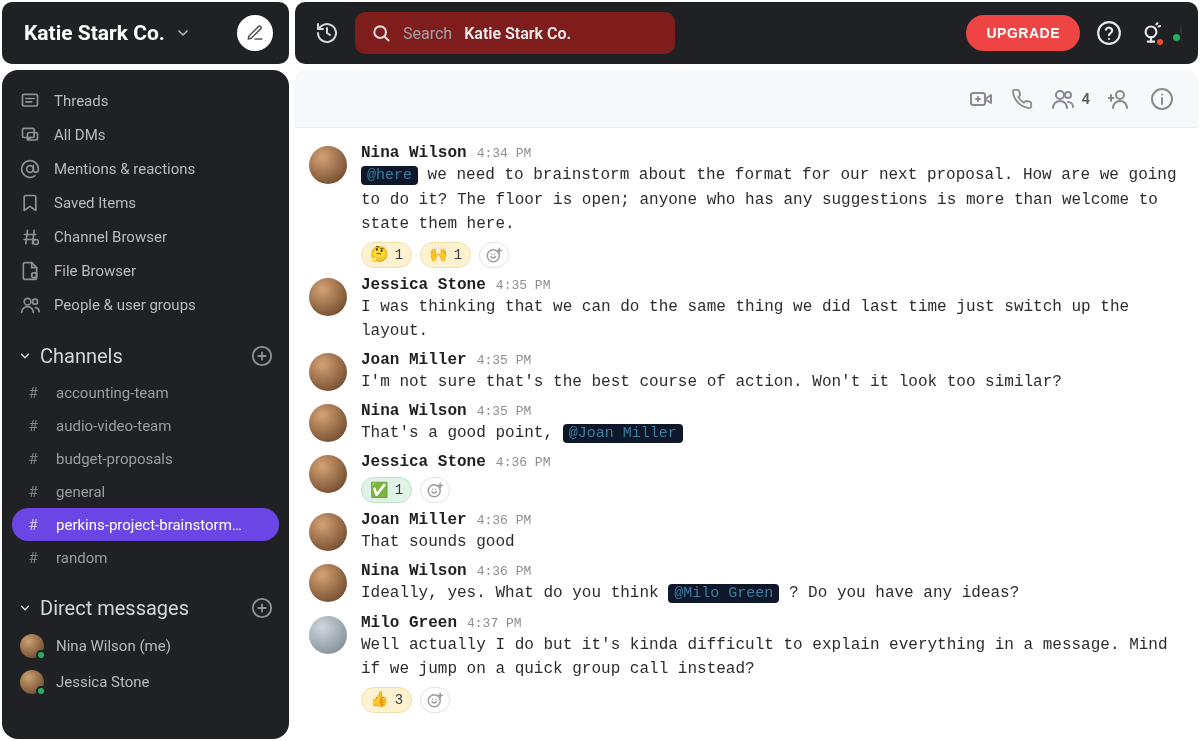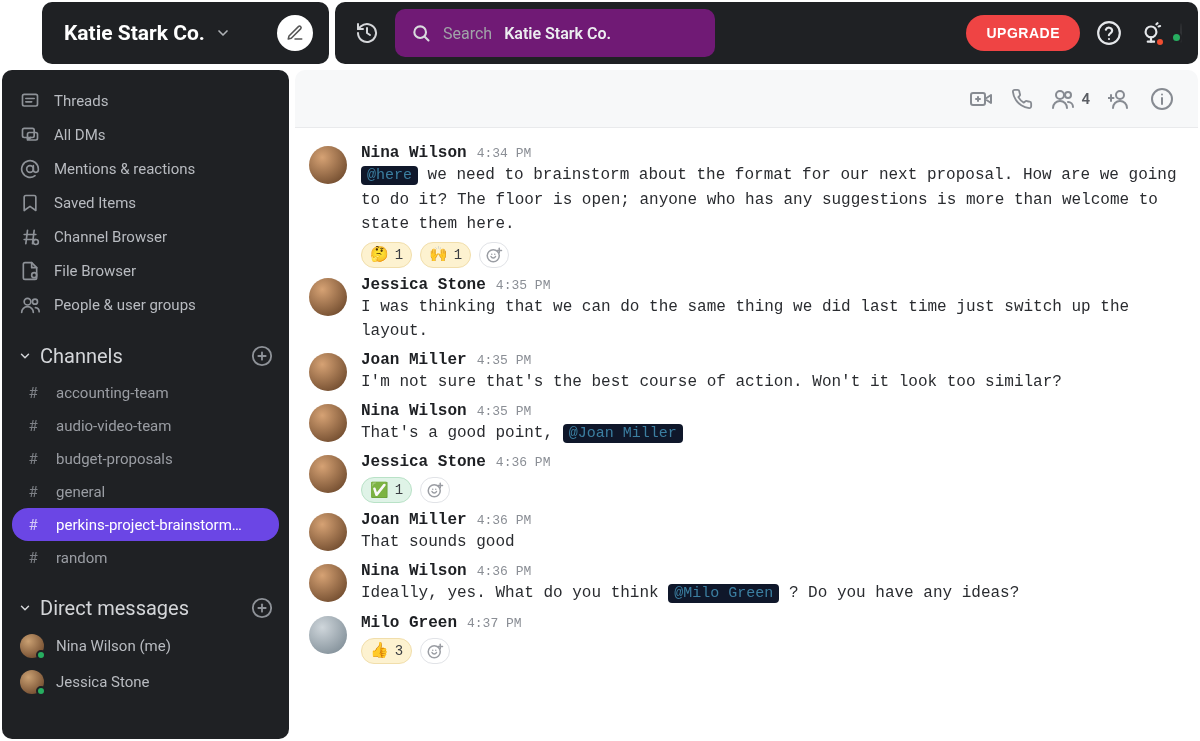--- a/index.html
+++ b/index.html
@@ -7,21 +7,21 @@
   font-family: -apple-system, BlinkMacSystemFont, "Segoe UI", Roboto, Helvetica, Arial, sans-serif;
   width:1200px; height:741px; overflow:hidden;
   background:#fff; color:#333; font-size:15px;
 }
 svg { display:block; }
 
 
 #app { display:flex; flex-direction:column; height:100%; }
 
 
-#top-row { display:flex; gap:6px; padding:0 0 0 0;margin-left:40px; }
+#top-row { display:flex; gap:6px; padding:0 0 0 0; }
 
 
 #sidebar-header {
   width:287px; height:62px; background:#1f2124; border-radius:10px;
   display:flex; align-items:center; padding:0 16px 0 22px; gap:10px;
   margin:2px 0 0 2px;
 }
 #sidebar-header .ws-name { color:#fff; font-weight:700; font-size:21px; flex:0 0 auto; }
 #sidebar-header .chev { color:#aeb1b5; }
 #sidebar-header .spacer { flex:1; }
@@ -32,42 +32,42 @@
 
 
 #main-header {
   flex:1; height:62px; background:#1f2124; border-radius:10px;
   display:flex; align-items:center; padding:0 16px 0 20px; gap:16px;
   margin:2px 2px 0 0;
 }
 #main-header .hist { color:#d5d7da; }
 #searchbar {
   display:flex; align-items:center; gap:12px;
-  background:#701a75; border-radius:10px; height:48px; padding:16px 16px;
+  background:#7f1d1d; border-radius:10px; height:42px; padding:16px 16px;
   width:320px;
 }
 #searchbar .si { color:#d9dbde; }
 #searchbar .lbl { color:#a0a3a8; font-size:16px; }
 #searchbar .ws  { color:#eceef0; font-size:16px; font-weight:600; }
 #main-header .grow { flex:1; }
 .upgrade-btn {
   background:#ef4444; color:#fff; font-weight:700; letter-spacing:.5px;
   border:none; height:36px; padding:0 20px; border-radius:18px; font-size:14px;
 }
 .hicon { color:#e5e7ea; position:relative; }
 .badge-dot { position:absolute; bottom:-1px; right:-1px; width:10px; height:10px; border-radius:50%; background:#f04e31; border:2px solid #1f2124; }
 .avatar-img { width:34px; height:34px; border-radius:50%; background:radial-gradient(circle at 35% 30%, #d79b68, #6a3a1d); position:relative; border:1px solid rgba(255,255,255,.08);}
 .presence { position:absolute; bottom:-1px; right:-1px; width:11px; height:11px; border-radius:50%; background:#27ae60; border:2px solid #1f2124; }
 
 
 #body-row { flex:1; display:flex; gap:6px; padding:6px 2px 2px 2px; min-height:0; }
 
 
 #sidebar {
-  width:287px; background:#1f2124; border-radius:10px; overflow:hidden;
+  width:287px; background:#1f2124; border-radius:16px; overflow:hidden;
   display:flex; flex-direction:column; padding:14px 10px 0 10px; color:#b8bbc0;
 }
 .nav-item {
   display:flex; align-items:center; gap:14px; height:34px; padding:0 8px;
   border-radius:8px; font-size:15px; color:#b8bbc0; cursor:default;
 }
 .nav-item .ni-icon { width:20px; color:#8e9298; display:flex; justify-content:center;}
 .section-hdr {
   display:flex; align-items:center; gap:8px; height:40px; padding:0 6px; margin-top:14px;
   color:#d4d6d9; font-size:20px;
@@ -493,20 +493,21 @@
               <div class="text">Ideally, yes. What do you think <span class="mention">@Milo Green</span> ? Do you have any ideas?</div>
             </div>
           </div>
           <div class="msg">
             <div class="av male"></div>
             <div class="body">
               <div class="hdr">
                 <span class="name">Milo Green</span>
                  <span class="time">4:37 PM</span>
               </div>
+              <div class="text">Well actually I do but it's kinda difficult to explain everything in a message. Mind if we jump on a quick group call instead?</div>
               <div class="reactions">
                 <span class="react gold">
                   <span class="e">👍</span>
                   <span>3</span>
                 </span>
                 <span class="add-react">
                   <svg width="18" height="18" viewBox="0 0 24 24" fill="none" stroke="currentColor" stroke-width="2" stroke-linecap="round" stroke-linejoin="round">
                     <circle cx="11" cy="13" r="8"></circle>
                     <path d="M8 14s1 2 3 2 3-2 3-2"></path>
                     <circle cx="9" cy="11" r="1" fill="currentColor" stroke="none"></circle>

